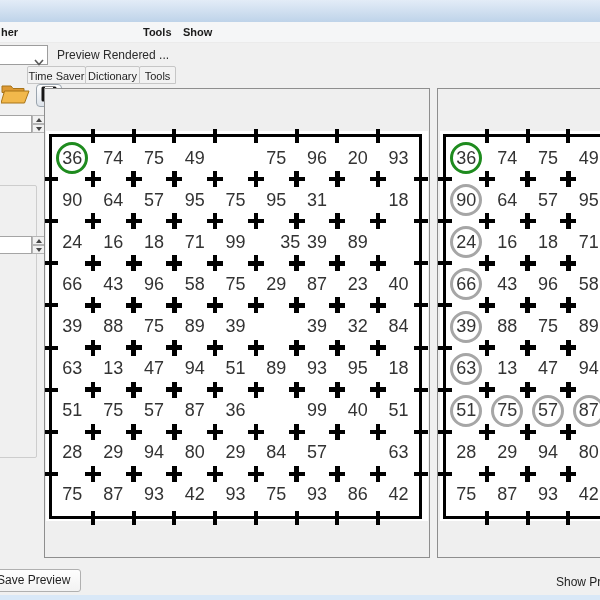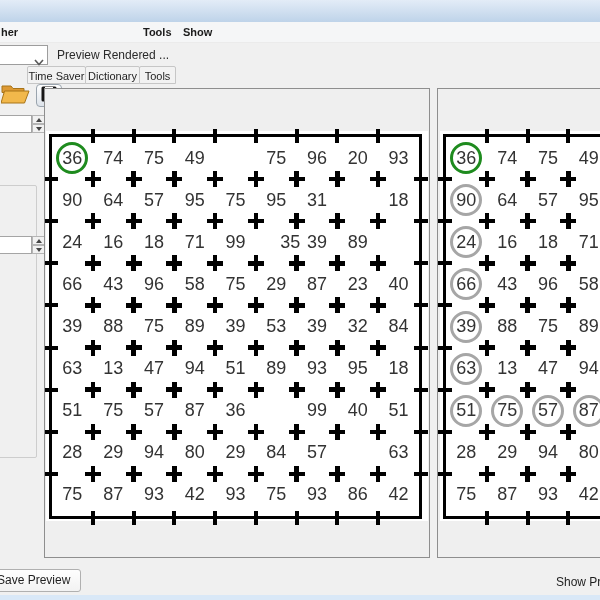--- a/index.html
+++ b/index.html
@@ -175,21 +175,20 @@
         <div class="cell" style="left: 163.111px; top: 126.333px; width: 40.7778px; height: 42.1111px;">75</div>
         <div class="cell" style="left: 203.889px; top: 126.333px; width: 40.7778px; height: 42.1111px;">29</div>
         <div class="cell" style="left: 244.667px; top: 126.333px; width: 40.7778px; height: 42.1111px;">87</div>
         <div class="cell" style="left: 285.444px; top: 126.333px; width: 40.7778px; height: 42.1111px;">23</div>
         <div class="cell" style="left: 326.222px; top: 126.333px; width: 40.7778px; height: 42.1111px;">40</div>
         <div class="cell" style="left: 0px; top: 168.444px; width: 40.7778px; height: 42.1111px;">39</div>
         <div class="cell" style="left: 40.7778px; top: 168.444px; width: 40.7778px; height: 42.1111px;">88</div>
         <div class="cell" style="left: 81.5556px; top: 168.444px; width: 40.7778px; height: 42.1111px;">75</div>
         <div class="cell" style="left: 122.333px; top: 168.444px; width: 40.7778px; height: 42.1111px;">89</div>
         <div class="cell" style="left: 163.111px; top: 168.444px; width: 40.7778px; height: 42.1111px;">39</div>
-        <div class="cell" style="left: 203.889px; top: 168.444px; width: 40.7778px; height: 42.1111px;">53</div>
         <div class="cell" style="left: 244.667px; top: 168.444px; width: 40.7778px; height: 42.1111px;">39</div>
         <div class="cell" style="left: 285.444px; top: 168.444px; width: 40.7778px; height: 42.1111px;">32</div>
         <div class="cell" style="left: 326.222px; top: 168.444px; width: 40.7778px; height: 42.1111px;">84</div>
         <div class="cell" style="left: 0px; top: 210.556px; width: 40.7778px; height: 42.1111px;">63</div>
         <div class="cell" style="left: 40.7778px; top: 210.556px; width: 40.7778px; height: 42.1111px;">13</div>
         <div class="cell" style="left: 81.5556px; top: 210.556px; width: 40.7778px; height: 42.1111px;">47</div>
         <div class="cell" style="left: 122.333px; top: 210.556px; width: 40.7778px; height: 42.1111px;">94</div>
         <div class="cell" style="left: 163.111px; top: 210.556px; width: 40.7778px; height: 42.1111px;">51</div>
         <div class="cell" style="left: 203.889px; top: 210.556px; width: 40.7778px; height: 42.1111px;">89</div>
         <div class="cell" style="left: 244.667px; top: 210.556px; width: 40.7778px; height: 42.1111px;">93</div>

